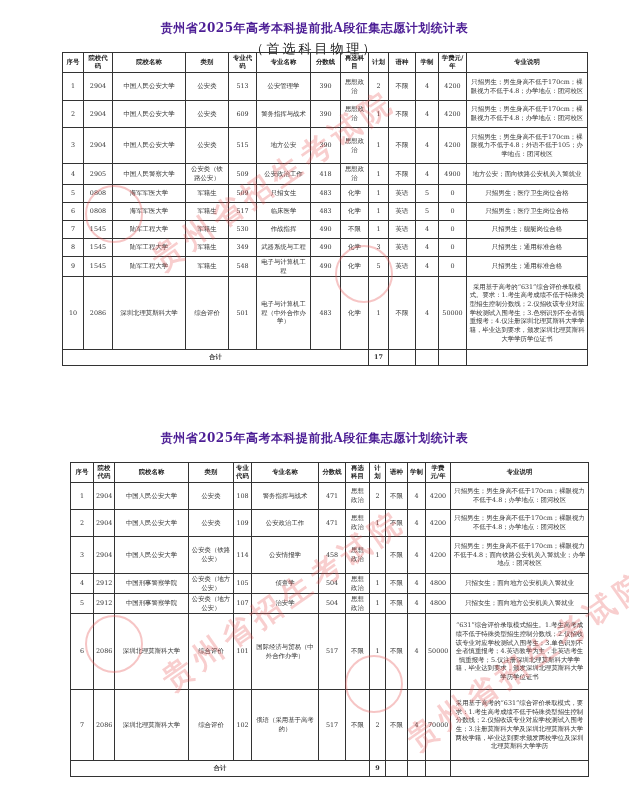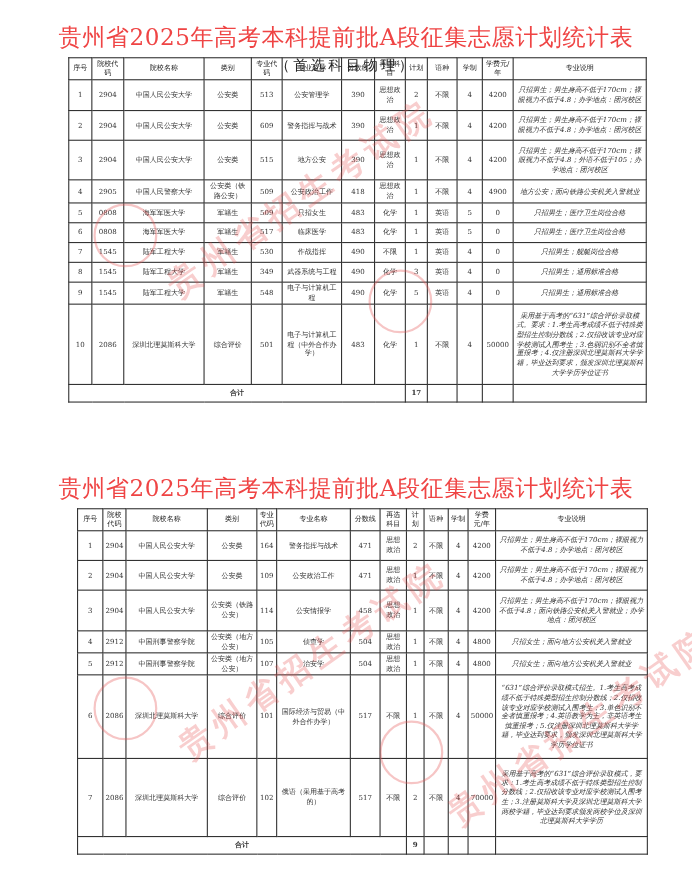--- a/index.html
+++ b/index.html
@@ -1,26 +1,26 @@
 <!DOCTYPE html>
 <html><head>
 <meta charset="utf-8">
 <style>
   html, body { margin: 0; padding: 0; background: #ffffff; }
   body { width: 629px; height: 791px; position: relative; overflow: hidden;
          font-family: "DejaVu Serif", "Liberation Serif", serif; color: #222; }
   .sheet { position: absolute; left: 0; width: 629px; }
-  .title { text-align: center; font-weight: normal; font-size: 21px; letter-spacing: 0.5px; color: #ef4444; }
+  .title { text-align: center; font-weight: bold; font-size: 12px; letter-spacing: 0.5px; color: #4c1d95; }
   .subtitle { text-align: center; font-size: 13px; letter-spacing: 3px; color: #222; margin-top: 3px; }
   table.plan { position: absolute; border-collapse: collapse; table-layout: fixed; }
   table.plan th, table.plan td { border: 1px solid #333; text-align: center; vertical-align: middle;
          font-size: 6.4px; line-height: 1.35; padding: 0 2px; color: #333; overflow: hidden; }
-  table.plan th { font-weight: normal; color: #222; font-size: 6.4px; line-height: 1.2; }
+  table.plan th { font-weight: bold; color: #222; font-size: 6.4px; line-height: 1.2; }
   table.plan { border: 1.5px solid #222; }
-  td.note { text-align: center; font-style: italic; }
+  td.note { text-align: center; }
   .total-row td { height: 15px; }
   .watermark { position: absolute; color: rgba(230, 80, 80, 0.28); font-size: 30px; font-weight: bold;
          transform: rotate(-35deg); white-space: nowrap; pointer-events: none; letter-spacing: 6px; }
   .seal { position: absolute; width: 54px; height: 54px; border: 2px solid rgba(230, 90, 90, 0.35);
          border-radius: 50%; pointer-events: none; }
 </style>
 </head>
 <body>
 
 <div class="sheet" style="top:20px;">
@@ -259,21 +259,21 @@
       <th>学费元/年</th>
       <th>专业说明</th>
     </tr>
   </thead>
   <tbody>
     <tr style="height:27px">
       <td>1</td>
       <td>2904</td>
       <td>中国人民公安大学</td>
       <td>公安类</td>
-      <td>164</td>
+      <td>108</td>
       <td>警务指挥与战术</td>
       <td>471</td>
       <td>思想政治</td>
       <td>2</td>
       <td>不限</td>
       <td>4</td>
       <td>4200</td>
       <td class="note">只招男生；男生身高不低于170cm；裸眼视力不低于4.8；办学地点：团河校区</td>
     </tr>
     <tr style="height:27px">

